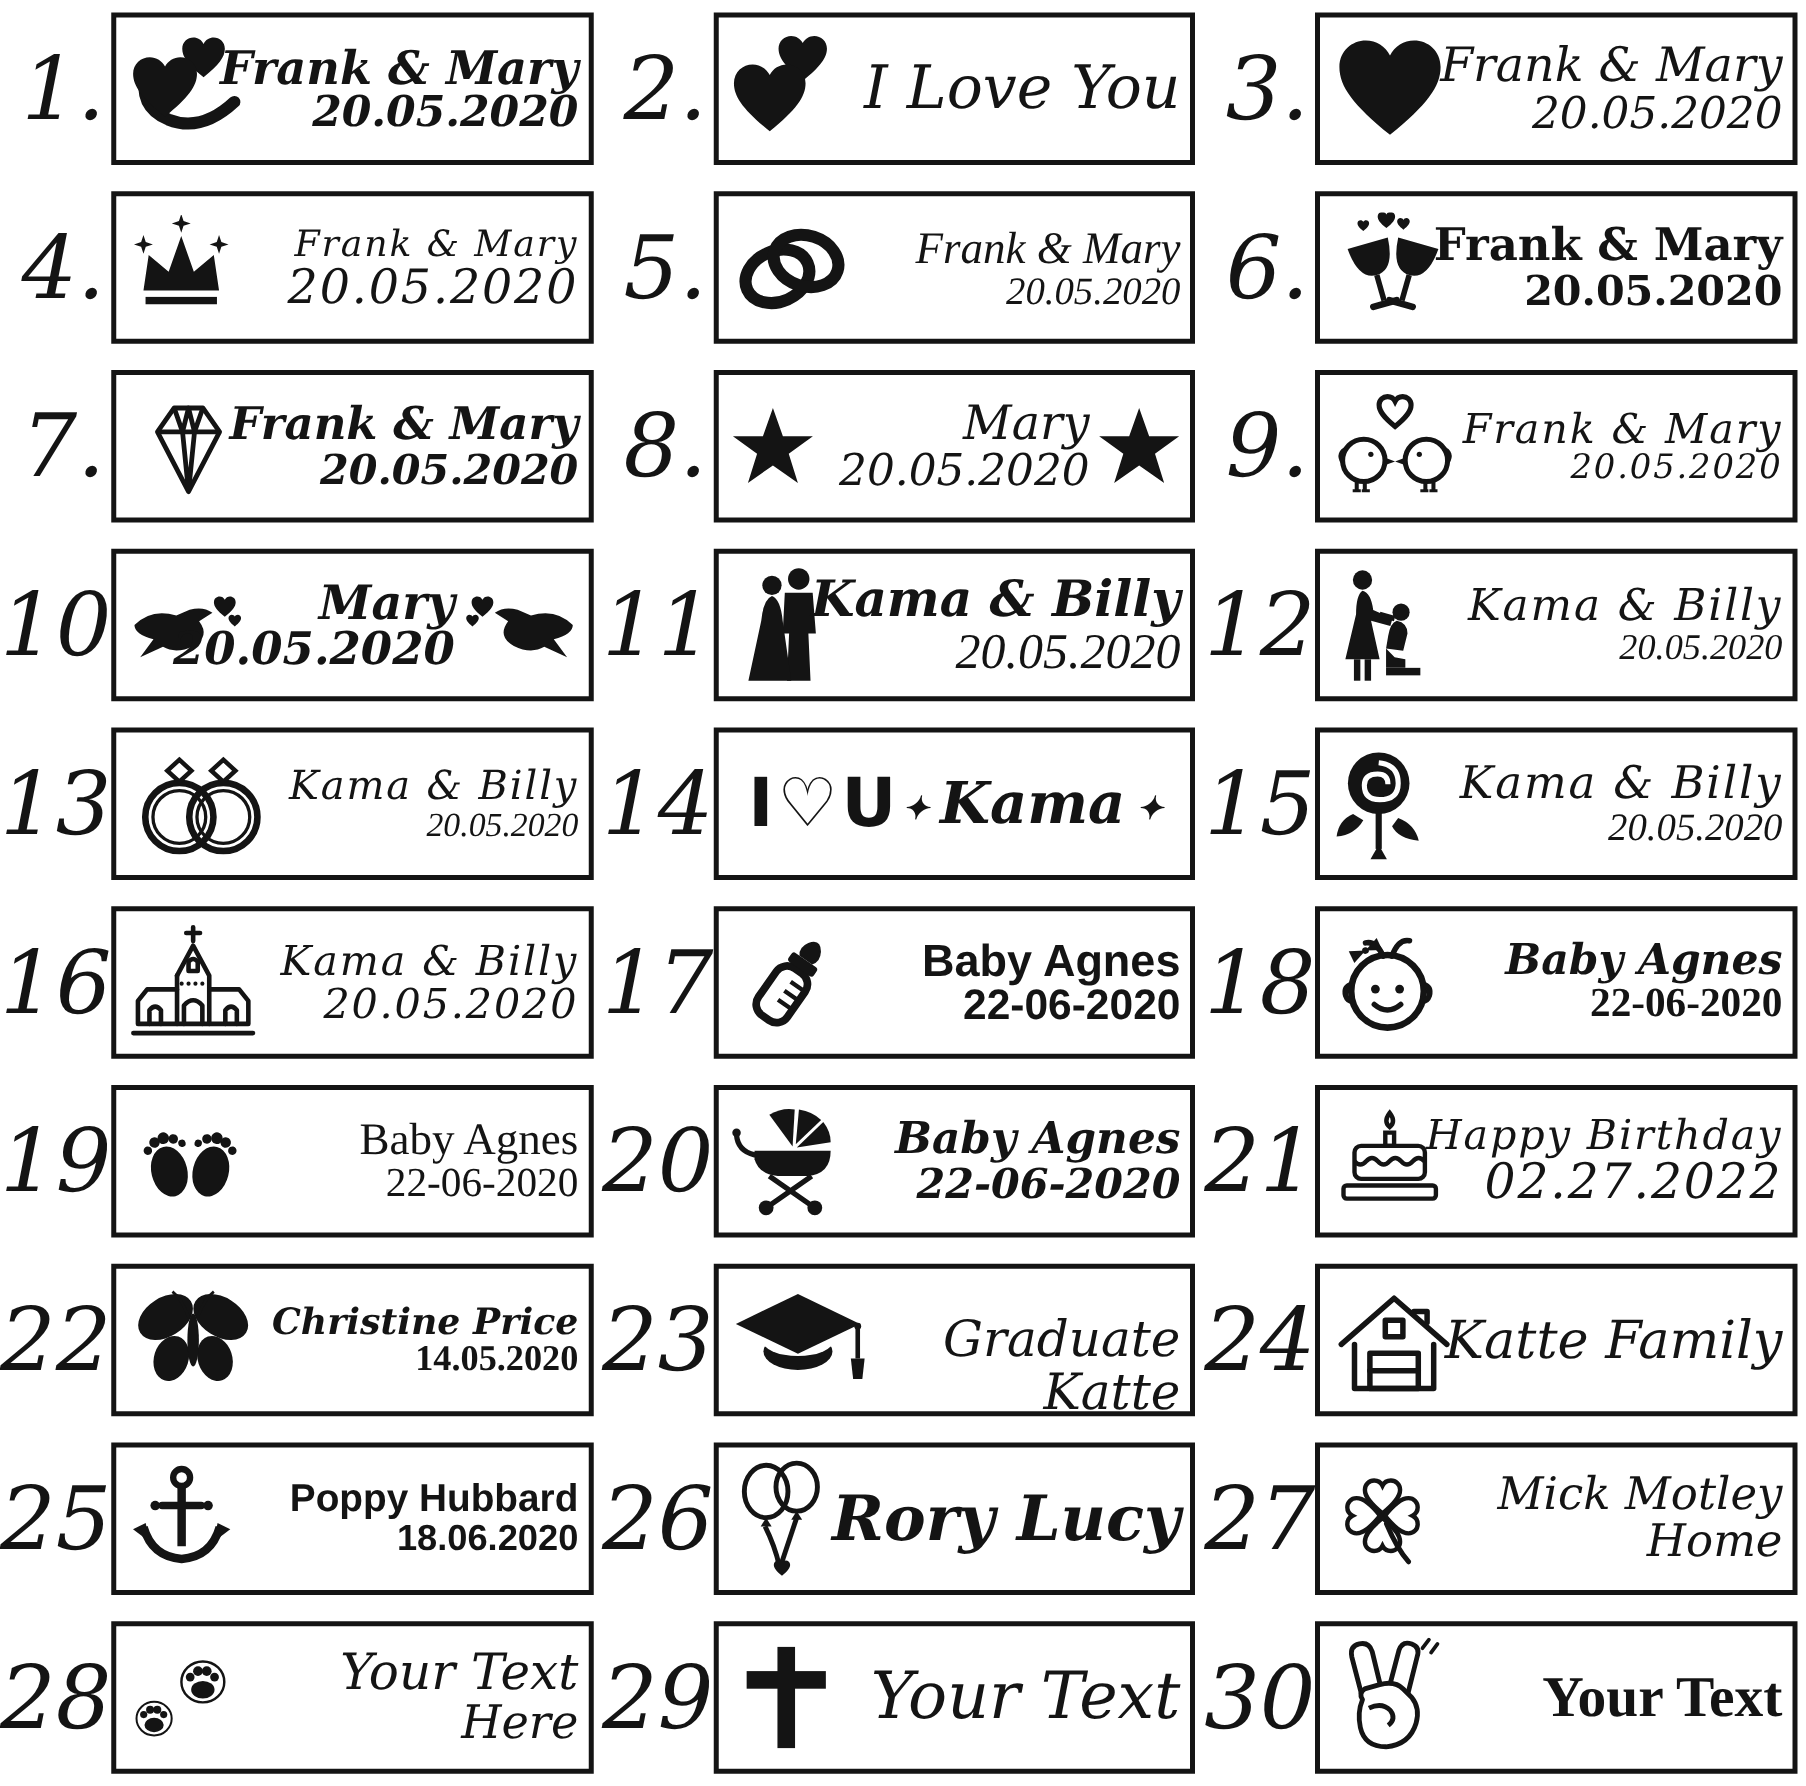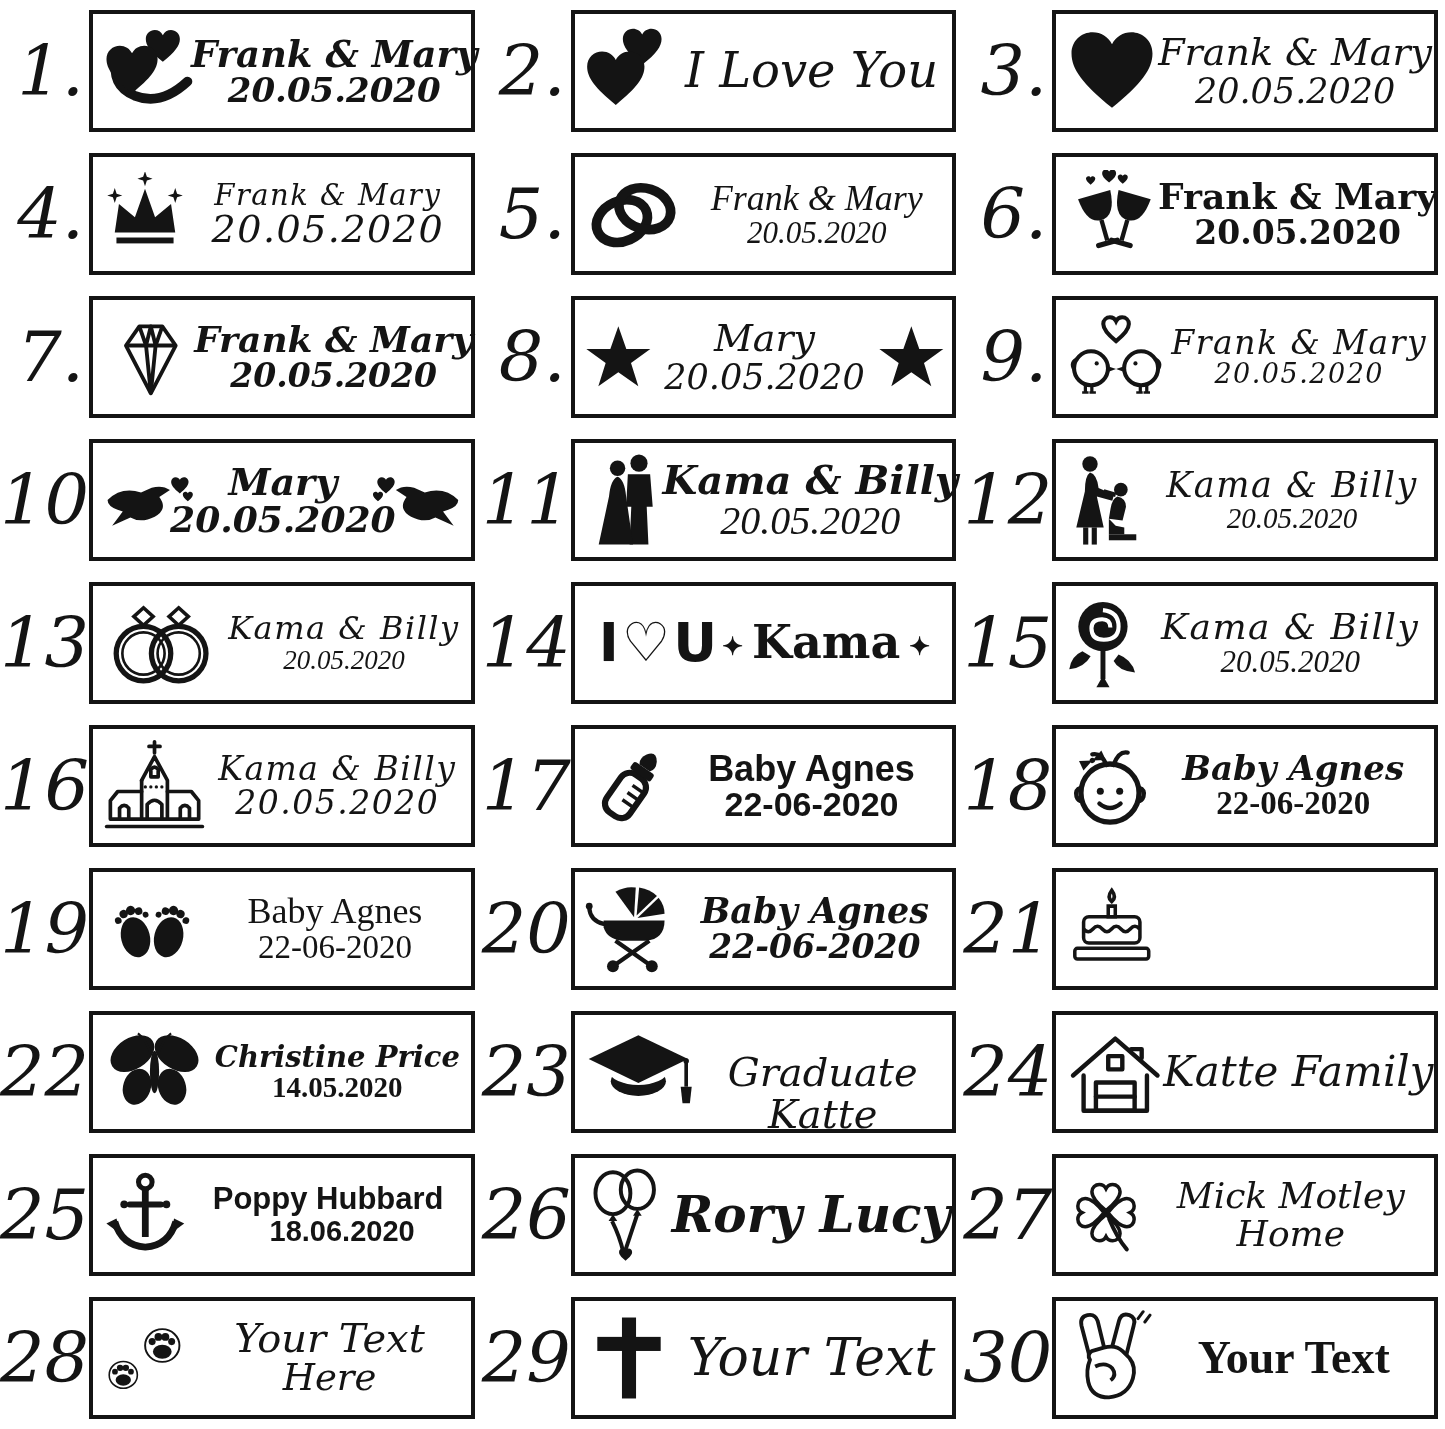--- a/index.html
+++ b/index.html
@@ -6,36 +6,36 @@
   body{width:1445px;height:1429px;font-family:"DejaVu Serif",serif;color:#141414;overflow:hidden;}
   .grid{display:grid;grid-template-columns:repeat(3,1fr);grid-auto-rows:1fr;width:1445px;height:1429px;}
   .cell{display:flex;align-items:center;padding:0 7px 0 0;box-sizing:border-box;min-width:0;}
   .num{flex:none;width:84px;text-align:right;padding-right:5px;font-family:"DejaVu Serif",serif;
        font-style:italic;font-size:70px;line-height:1;white-space:nowrap;overflow:visible;}
   .box{flex:1;height:114px;border:4px solid #141414;background:#fff;display:flex;align-items:center;
        padding:0 8px 0 10px;gap:6px;min-width:0;}
   .icon{flex:none;display:flex;align-items:center;justify-content:center;}
   .icon svg{height:88px;width:auto;display:block;}
   .icon-right svg{transform:scaleX(-1);}
-  .text{flex:1;display:flex;flex-direction:column;align-items:center;justify-content:center;
+  .text{flex:1;display:flex;flex-direction:column;align-items:flex-end;justify-content:center;
         line-height:1.04;min-width:0;text-align:center;}
   .text.row{flex-direction:row;gap:2px;align-items:center;}
   .line{white-space:nowrap;}
   
   .f-scriptbold{font-family:"DejaVu Serif",serif;font-style:italic;font-weight:700;}
   .f-script{font-family:"DejaVu Serif",serif;font-style:italic;}
   .f-cursive{font-family:"DejaVu Serif",serif;font-style:italic;letter-spacing:1.5px;}
   .f-italic{font-family:"Liberation Serif",serif;font-style:italic;}
   .f-slab{font-family:"DejaVu Serif",serif;font-weight:800;}
   .f-sans{font-family:"Liberation Sans",sans-serif;font-weight:600;}
   .f-serif{font-family:"Liberation Serif",serif;}
   .f-serifb{font-family:"Liberation Serif",serif;font-weight:700;}
   .f-serifbi{font-family:"DejaVu Serif",serif;font-weight:800;font-style:italic;}
   .f-iheartu{font-family:"DejaVu Sans",sans-serif;font-weight:700;letter-spacing:3px;}
-  .f-bigscript{font-family:"DejaVu Serif",serif;font-weight:800;}
+  .f-bigscript{font-family:"DejaVu Serif",serif;font-style:italic;font-weight:800;}
   .f-stars::before{content:"✦ ";font-size:55%;vertical-align:middle;}
   .f-stars::after{content:" ✦";font-size:55%;vertical-align:middle;}
   
   [data-name="star-icon"] svg{height:64px;}
   [data-name="dove-icon"] svg{height:70px;}
   [data-name="heart-icon"] svg,[data-name="butterfly-icon"] svg,[data-name="church-icon"] svg,
   [data-name="rose-icon"] svg,[data-name="graduation-cap-icon"] svg{height:92px;}
   [data-name="bride-groom-icon"] svg,[data-name="proposal-icon"] svg,[data-name="peace-hand-icon"] svg,
   [data-name="balloons-icon"] svg{height:96px;}
   [data-name="paw-prints-icon"] svg{height:78px;}
@@ -525,20 +525,24 @@
           <svg viewBox="0 0 104 100">
             <g fill="none" stroke="#141414" stroke-width="4">
               <path d="M52 6 Q58 14 52 19 Q46 14 52 6 Z"></path>
               <path d="M48 24 h8 v12 h-8 z"></path>
               <rect x="20" y="36" width="64" height="30" rx="6"></rect>
               <path d="M20 50 q5.3 6 10.6 0 q5.3 -6 10.6 0 q5.3 6 10.6 0 q5.3 -6 10.6 0 q5.3 6 10.6 0 q5.3 -6 10.6 0"></path>
               <rect x="10" y="72" width="84" height="12" rx="3"></rect>
             </g>
           </svg>
         </span>
+      <div class="text" data-name="stamp-text">
+          <span class="line f-cursive" data-name="stamp-text-line" style="font-size: 33px;">Happy Birthday</span>
+          <span class="line f-cursive" data-name="stamp-text-line" style="font-size: 39px;">02.27.2022</span>
+        </div>
 
     </div>
   </div>
 
   <div class="cell" data-name="stamp-option-22">
     <span class="num" data-name="option-number">22.</span>
     <div class="box" data-name="stamp-preview">
       <span class="icon icon-left" data-name="butterfly-icon">
           <svg viewBox="0 0 112 100">
             <g fill="#141414">

